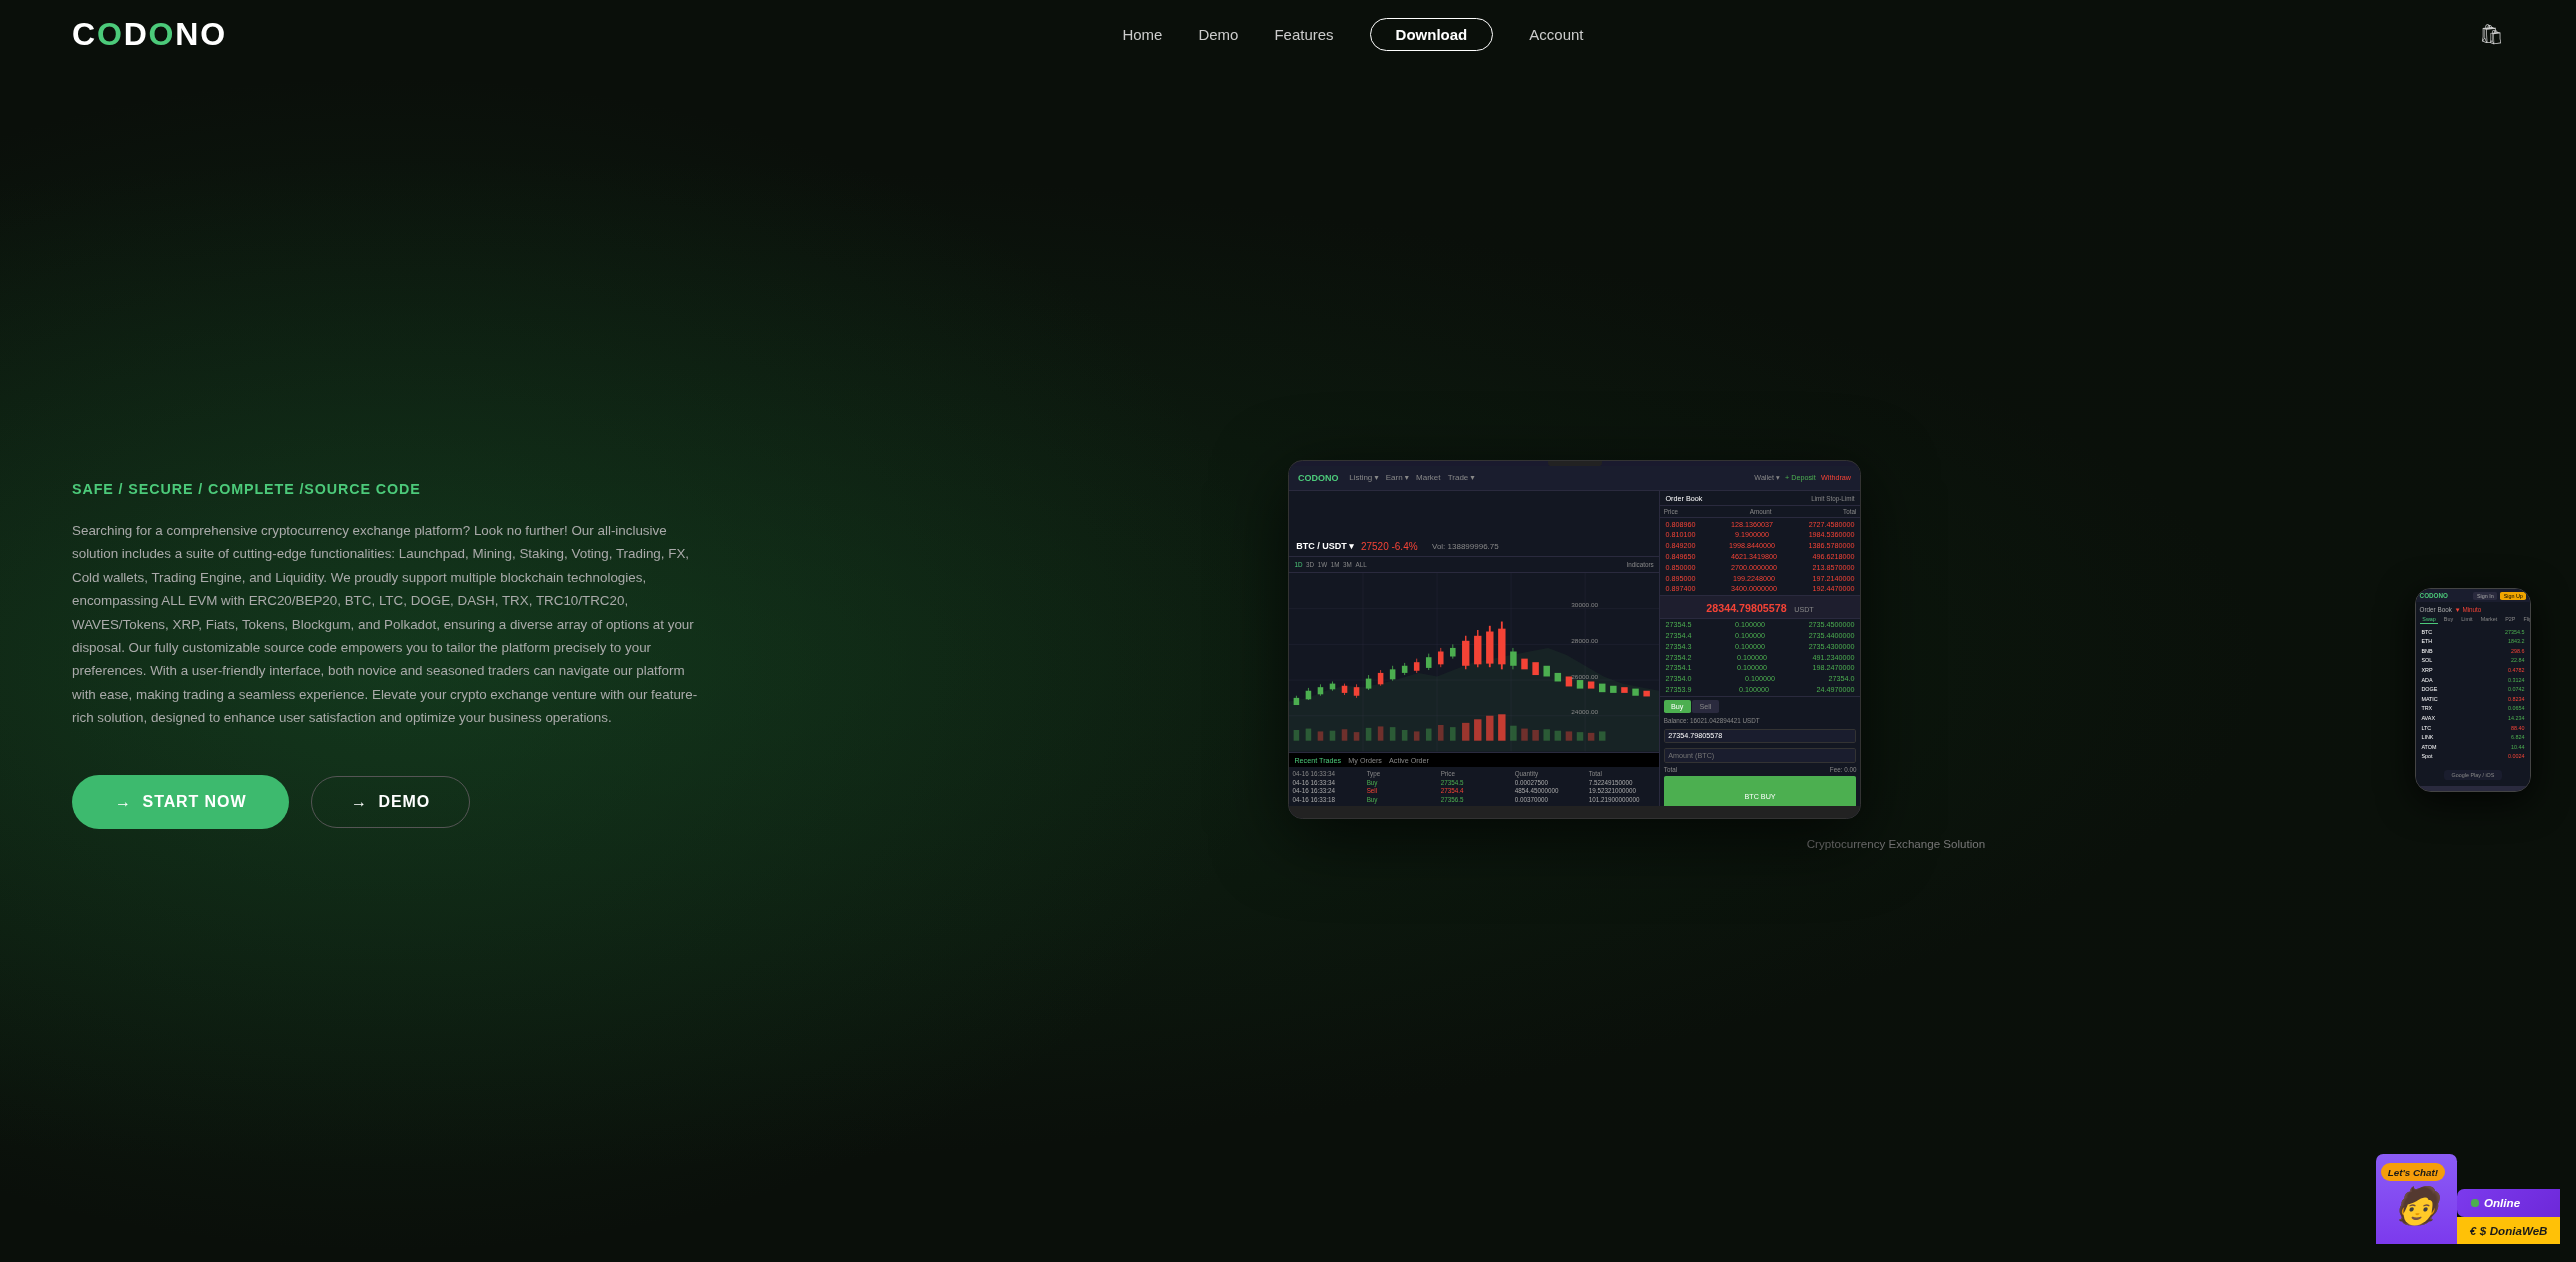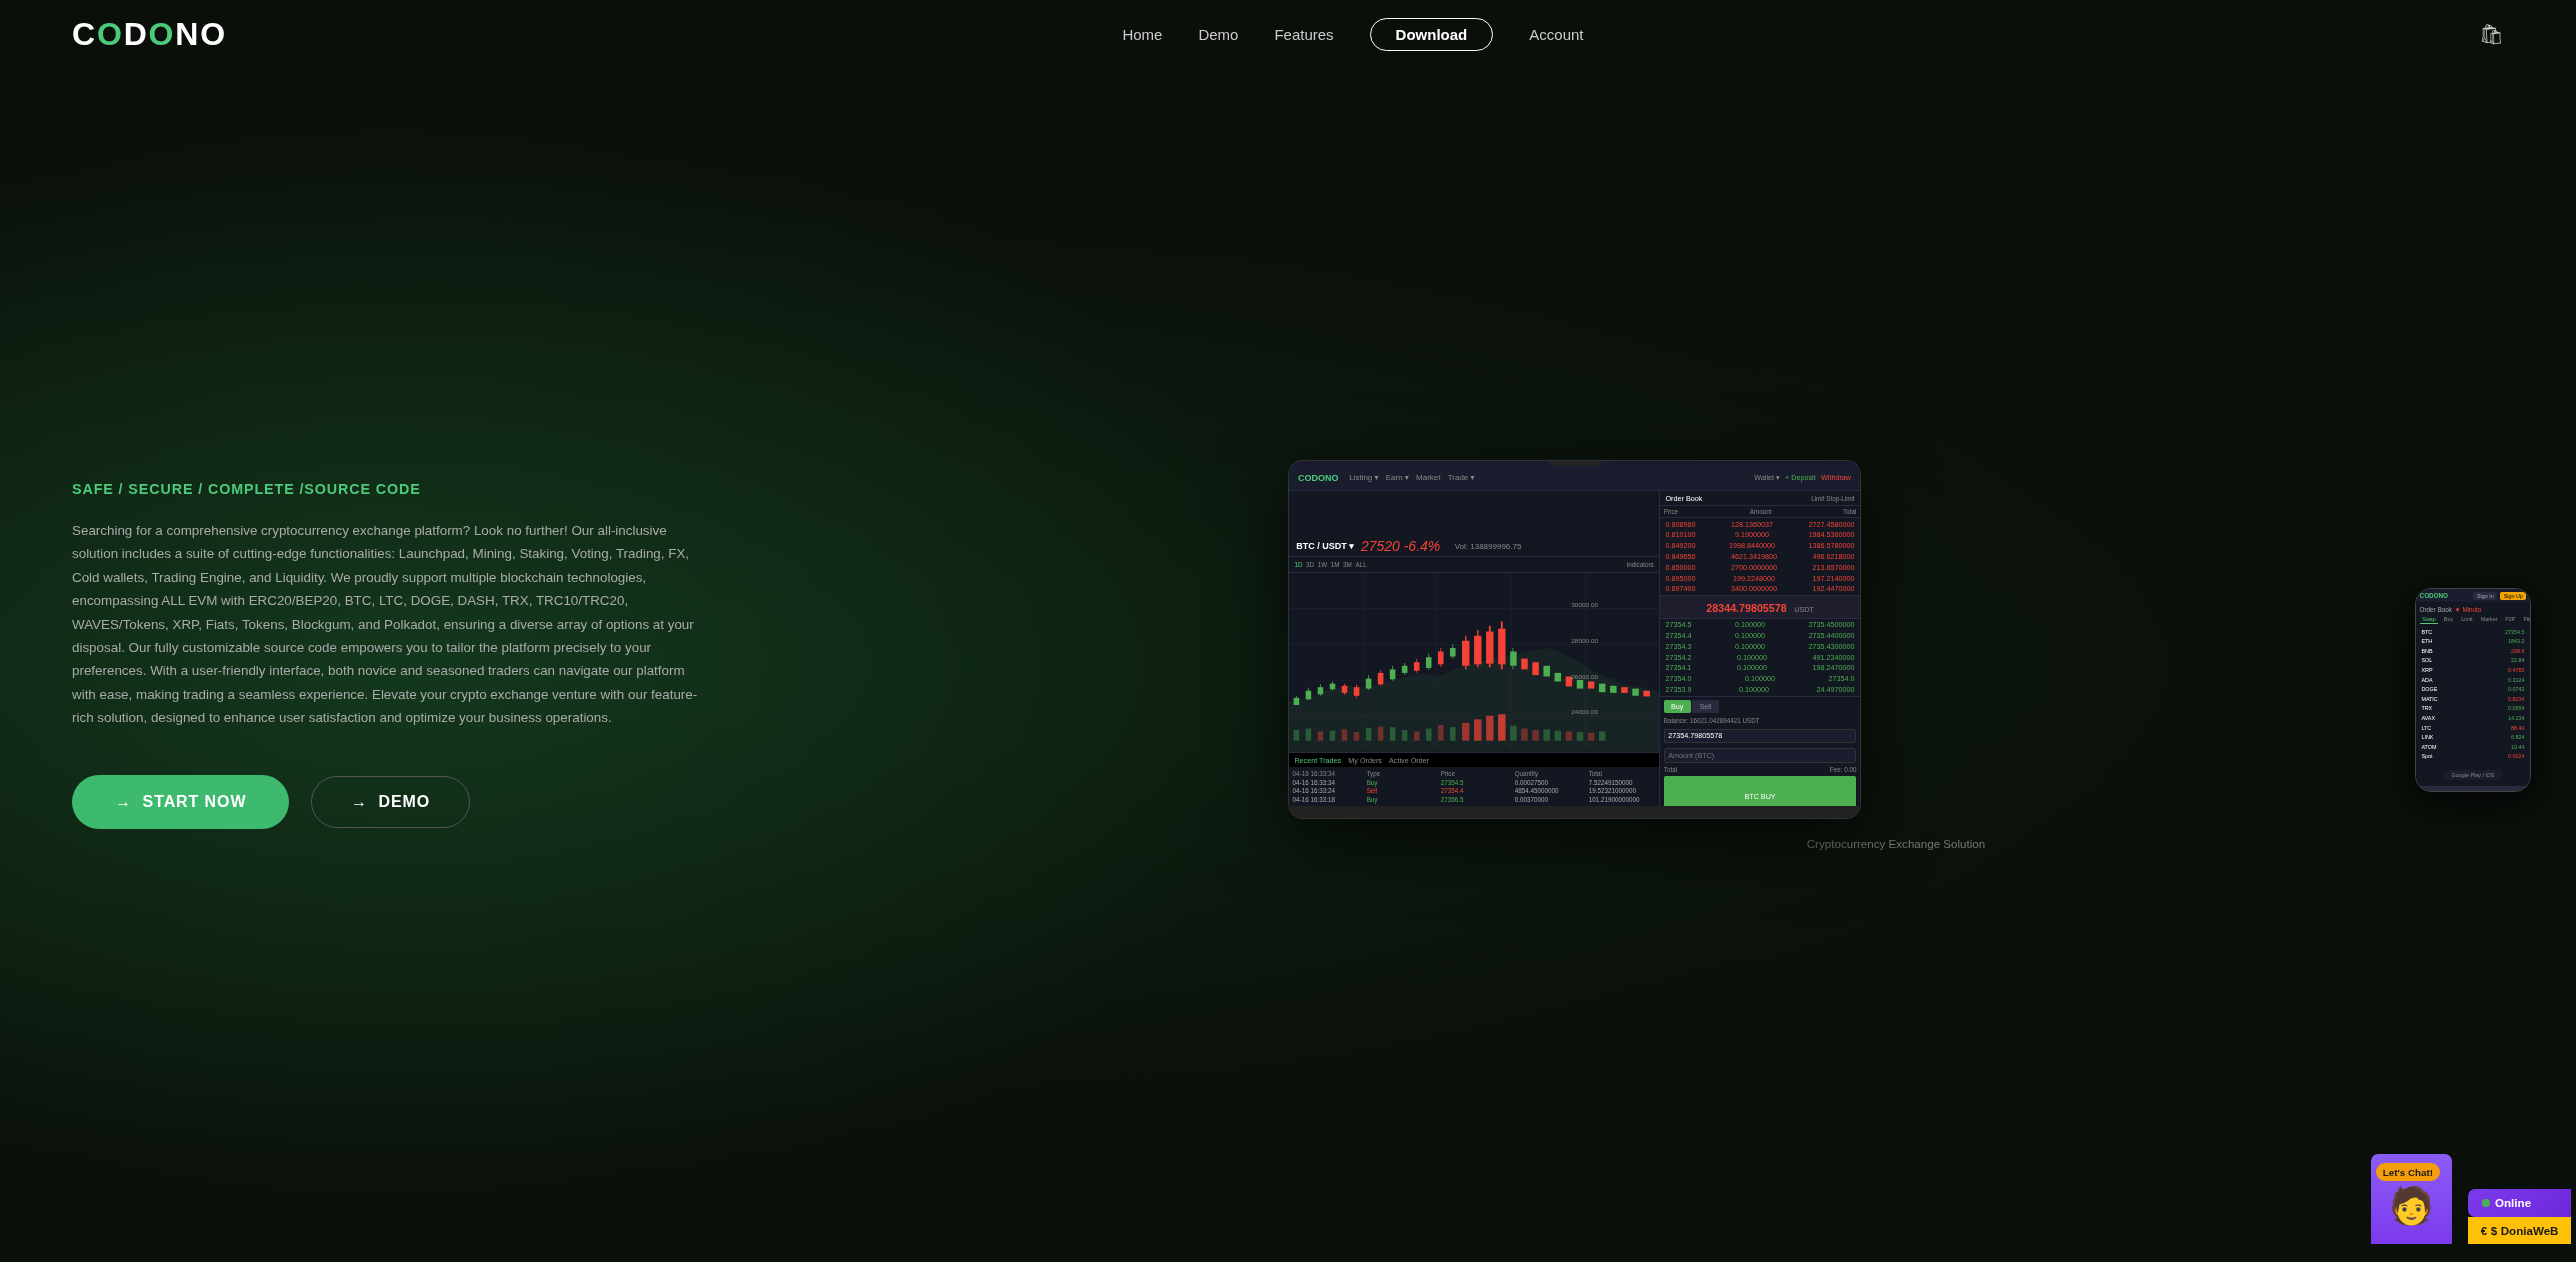--- a/index.html
+++ b/index.html
@@ -249,22 +249,21 @@
     }
 
     .trading-pair {
       color: #fff;
       font-size: 9px;
       font-weight: bold;
     }
 
     .trading-price {
       color: #f44336;
-      font-size: 14px;
-      font-style: italic;
+      font-size: 10px;
     }
 
     .trading-chart-area {
       flex: 1;
       background: #131722;
       position: relative;
       overflow: hidden;
     }
 
     .chart-svg {
@@ -445,25 +444,26 @@
       margin-top: 18px;
       color: #777;
       font-size: 11.6px;
       text-align: center;
     }
 
     
     .chat-widget {
       position: fixed;
       bottom: 18px;
-      right: 5px;
+      right: 16px;
       display: flex;
       align-items: flex-end;
-      gap: 16px;
+      gap: 0;
       z-index: 100;
+      font-style: italic;
     }
 
     .chat-online-badge {
       background: linear-gradient(135deg, #7c3aed, #6d28d9);
       color: white;
       padding: 7.2px 14.3px;
       border-radius: 7.2px 0 0 7.2px;
       font-size: 11.6px;
       font-weight: 600;
       display: flex;

